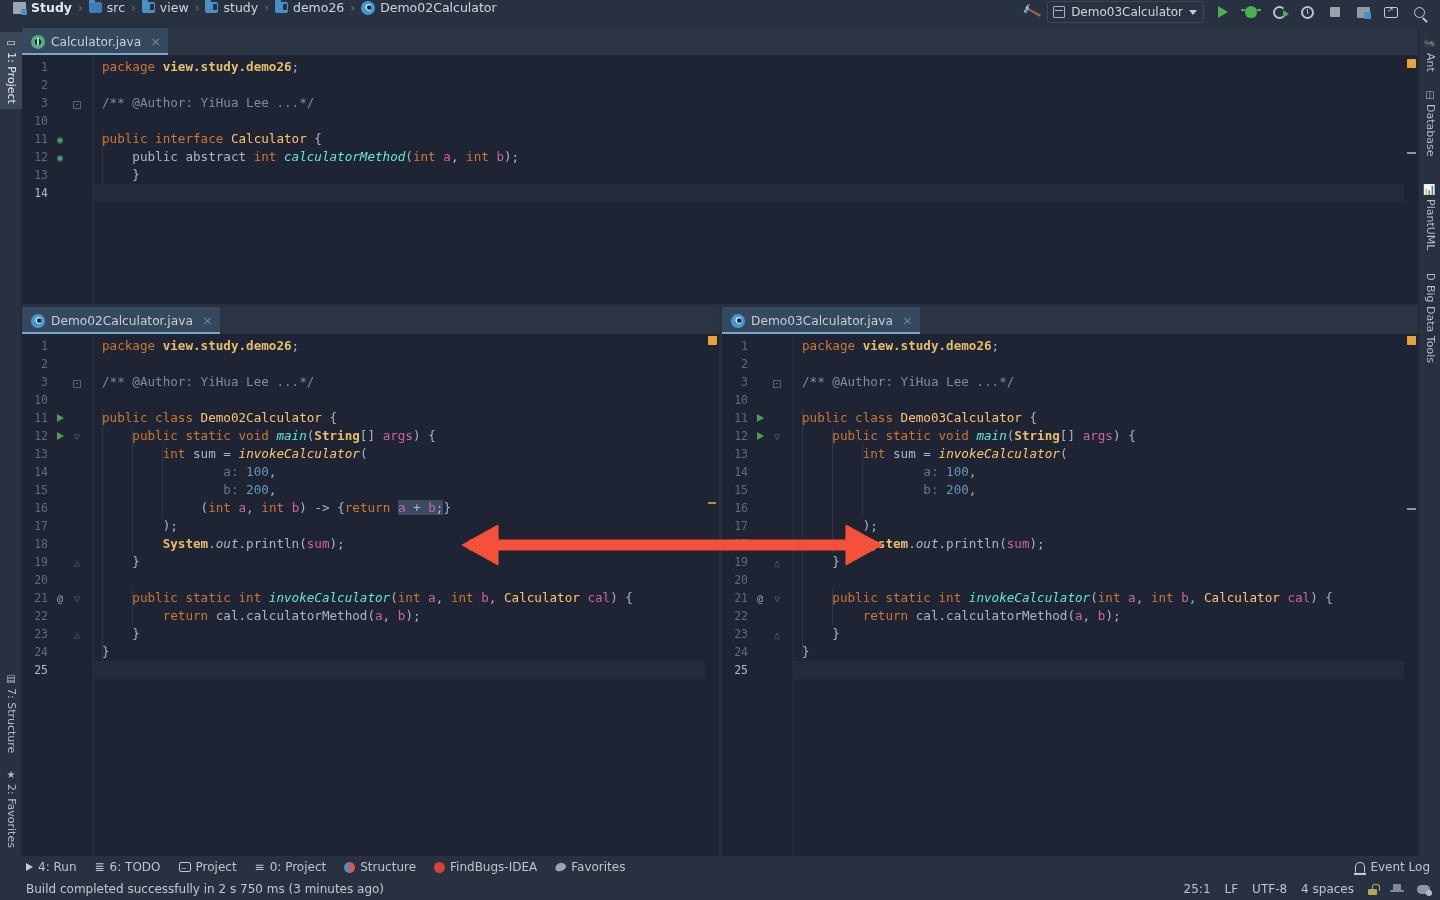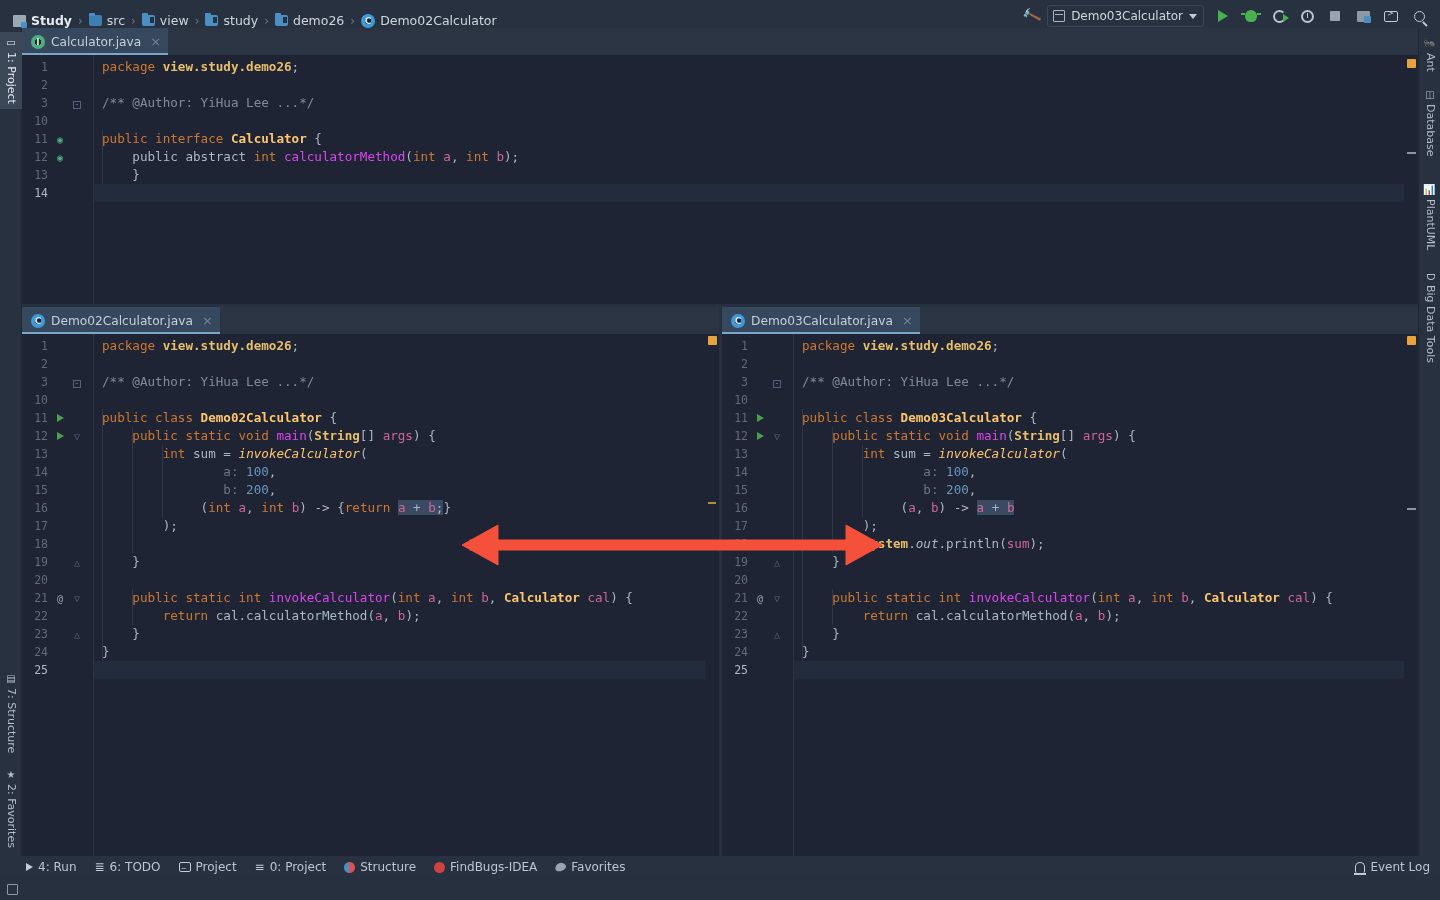--- a/index.html
+++ b/index.html
@@ -7,21 +7,21 @@
     width: 1440px; height: 900px;
     background: #26303e;
     font-family: "DejaVu Sans", "Liberation Sans", sans-serif;
     overflow: hidden;
   }
   #app { position: relative; width: 1440px; height: 900px; }
 
   
   .topbar {
     position: absolute; left: 0; top: 0; width: 1440px; height: 28px;
-    background: #28313f; display: flex; align-items: flex-end;
+    background: #28313f; display: flex; align-items: flex-start;
     font-size: 12.5px; color: #c3cbd6;
   }
   .crumbs { display: flex; align-items: center; padding-left: 8px; gap: 0px; }
   .crumb { display: flex; align-items: center; gap: 5px; padding: 0 5px; cursor: default; white-space: nowrap; }
   .crumb .lbl { font-size: 12.5px; color: #cfd6e0; }
   .crumb.root .lbl { font-weight: bold; color: #e6eaf0; }
   .sep { color: #6a7787; font-size: 12px; padding: 0 1px; }
 
   .ic { display: inline-block; position: relative; }
   .ic-folder { width: 13px; height: 11px; background: #4a90c4; border-radius: 1px 2px 2px 2px; }
@@ -127,24 +127,24 @@
   .cline {
     position: absolute; left: 0; right: 0; height: 18px; line-height: 18px;
     font-family: "DejaVu Sans Mono", "Liberation Mono", monospace;
     font-size: 12.6px; white-space: pre; color: #a9b7c6; padding-left: 8px;
   }
   .cline.hl { background: #232c3d; }
 
   
   .kw   { color: #cc7832; }
   .typ  { color: #e8bf6a; font-weight: bold; }
-  .cls  { color: #ffc66d; font-weight: bold; }
+  .cls  { color: #ffc66d; font-weight: normal; }
   .num2 { color: #6897bb; }
   .cmt  { color: #808b98; }
-  .mth  { color: #d946ef; }
+  .mth  { color: #5eead4; font-style: italic; }
   .mthi { color: #ffc66d; font-style: italic; }
   .par  { color: #cc6699; }
   .stat { color: #e8bf6a; font-weight: bold; }
   .stati{ color: #a9b7c6; font-style: italic; }
   .hint { color: #6b7784; font-style: normal; }
   .sel  { background: #3a4a63; }
   .plain{ color: #a9b7c6; }
   .brc  { color: #a9b7c6; }
 
   .runtri { width:0; height:0; border-top:4.5px solid transparent; border-bottom:4.5px solid transparent; border-left:7px solid #4f9e4f; display:inline-block; }
@@ -504,20 +504,21 @@
           <div class="cline" style="top:21px;"></div>
           <div class="cline" style="top:39px;"><span class="cmt">/** @Author: YiHua Lee ...*/</span></div>
           <div class="cline" style="top:57px;"></div>
           <div class="cline" style="top:75px;"><span class="kw">public class</span> <span class="cls">Demo02Calculator</span> <span class="brc">{</span></div>
           <div class="cline" style="top:93px;">    <span class="kw">public static void</span> <span class="mth">main</span><span class="brc">(</span><span class="typ">String</span><span class="brc">[]</span> <span class="par">args</span><span class="brc">) {</span></div>
           <div class="cline" style="top:111px;">        <span class="kw">int</span> <span class="plain">sum</span> <span class="brc">=</span> <span class="mthi">invokeCalculator</span><span class="brc">(</span></div>
           <div class="cline" style="top:129px;">                <span class="hint">a:</span> <span class="num2">100</span><span class="brc">,</span></div>
           <div class="cline" style="top:147px;">                <span class="hint">b:</span> <span class="num2">200</span><span class="brc">,</span></div>
           <div class="cline" style="top:165px;">             <span class="brc">(</span><span class="kw">int</span> <span class="par">a</span><span class="brc">,</span> <span class="kw">int</span> <span class="par">b</span><span class="brc">)</span> <span class="plain">-&gt;</span> <span class="brc">{</span><span class="kw">return</span> <span class="sel"><span class="par">a</span> <span class="brc">+</span> <span class="par">b</span><span class="brc">;</span></span><span class="brc">}</span></div>
           <div class="cline" style="top:183px;">        <span class="brc">);</span></div>
+          <div class="cline" style="top:201px;">        <span class="stat">System</span><span class="brc">.</span><span class="stati">out</span><span class="brc">.</span><span class="plain">println</span><span class="brc">(</span><span class="par">sum</span><span class="brc">);</span></div>
           <div class="cline" style="top:219px;">    <span class="brc">}</span></div>
           <div class="cline" style="top:237px;"></div>
           <div class="cline" style="top:255px;">    <span class="kw">public static int</span> <span class="mth">invokeCalculator</span><span class="brc">(</span><span class="kw">int</span> <span class="par">a</span><span class="brc">,</span> <span class="kw">int</span> <span class="par">b</span><span class="brc">,</span> <span class="cls">Calculator</span> <span class="par">cal</span><span class="brc">) {</span></div>
           <div class="cline" style="top:273px;">        <span class="kw">return</span> <span class="plain">cal.calculatorMethod</span><span class="brc">(</span><span class="par">a</span><span class="brc">,</span> <span class="par">b</span><span class="brc">);</span></div>
           <div class="cline" style="top:291px;">    <span class="brc">}</span></div>
           <div class="cline" style="top:309px;"><span class="brc">}</span></div>
           <div class="cline hl" style="top:327px;"></div>
           <div class="iguide" style="left:8px;  top:75px;  height:252px;"></div>
           <div class="iguide" style="left:38px; top:93px;  height:126px;"></div>
           <div class="iguide" style="left:38px; top:255px; height:36px;"></div>
@@ -642,21 +643,20 @@
         <div class="codebody">
           <div class="cline" style="top:3px;"><span class="kw">package</span> <span class="typ">view.study.demo26</span><span class="brc">;</span></div>
           <div class="cline" style="top:21px;"></div>
           <div class="cline" style="top:39px;"><span class="cmt">/** @Author: YiHua Lee ...*/</span></div>
           <div class="cline" style="top:57px;"></div>
           <div class="cline" style="top:75px;"><span class="kw">public class</span> <span class="cls">Demo03Calculator</span> <span class="brc">{</span></div>
           <div class="cline" style="top:93px;">    <span class="kw">public static void</span> <span class="mth">main</span><span class="brc">(</span><span class="typ">String</span><span class="brc">[]</span> <span class="par">args</span><span class="brc">) {</span></div>
           <div class="cline" style="top:111px;">        <span class="kw">int</span> <span class="plain">sum</span> <span class="brc">=</span> <span class="mthi">invokeCalculator</span><span class="brc">(</span></div>
           <div class="cline" style="top:129px;">                <span class="hint">a:</span> <span class="num2">100</span><span class="brc">,</span></div>
           <div class="cline" style="top:147px;">                <span class="hint">b:</span> <span class="num2">200</span><span class="brc">,</span></div>
-          <div class="cline" style="top:165px;">             <span class="brc">(</span><span class="par">a</span><span class="brc">,</span> <span class="par">b</span><span class="brc">)</span> <span class="plain">-&gt;</span> <span class="sel"><span class="par">a</span> <span class="brc">+</span> <span class="par">b</span></span></div>
           <div class="cline" style="top:183px;">        <span class="brc">);</span></div>
           <div class="cline" style="top:201px;">        <span class="stat">System</span><span class="brc">.</span><span class="stati">out</span><span class="brc">.</span><span class="plain">println</span><span class="brc">(</span><span class="par">sum</span><span class="brc">);</span></div>
           <div class="cline" style="top:219px;">    <span class="brc">}</span></div>
           <div class="cline" style="top:237px;"></div>
           <div class="cline" style="top:255px;">    <span class="kw">public static int</span> <span class="mth">invokeCalculator</span><span class="brc">(</span><span class="kw">int</span> <span class="par">a</span><span class="brc">,</span> <span class="kw">int</span> <span class="par">b</span><span class="brc">,</span> <span class="cls">Calculator</span> <span class="par">cal</span><span class="brc">) {</span></div>
           <div class="cline" style="top:273px;">        <span class="kw">return</span> <span class="plain">cal.calculatorMethod</span><span class="brc">(</span><span class="par">a</span><span class="brc">,</span> <span class="par">b</span><span class="brc">);</span></div>
           <div class="cline" style="top:291px;">    <span class="brc">}</span></div>
           <div class="cline" style="top:309px;"><span class="brc">}</span></div>
           <div class="cline hl" style="top:327px;"></div>
           <div class="iguide" style="left:8px;  top:75px;  height:252px;"></div>
@@ -717,14 +717,26 @@
       <div class="evlog">
         <span class="ic-bell"></span>
         <span>Event Log</span>
       </div>
     </div>
   </div>
 
   <div class="sb-leftic">
     <span class="ic-sbdoc" style="display:block;"></span>
   </div>
+  <div class="statusbar">
+    <span class="msg">Build completed successfully in 2 s 750 ms (3 minutes ago)</span>
+    <div class="right">
+      <span class="sb-item">25:1</span>
+      <span class="sb-item">LF</span>
+      <span class="sb-item">UTF-8</span>
+      <span class="sb-item">4 spaces</span>
+      <span class="ic-lock"></span>
+      <span class="ic-hat"></span>
+      <span class="ic-cloud"></span>
+    </div>
+  </div>
 
 </div>
 
 </body></html>

